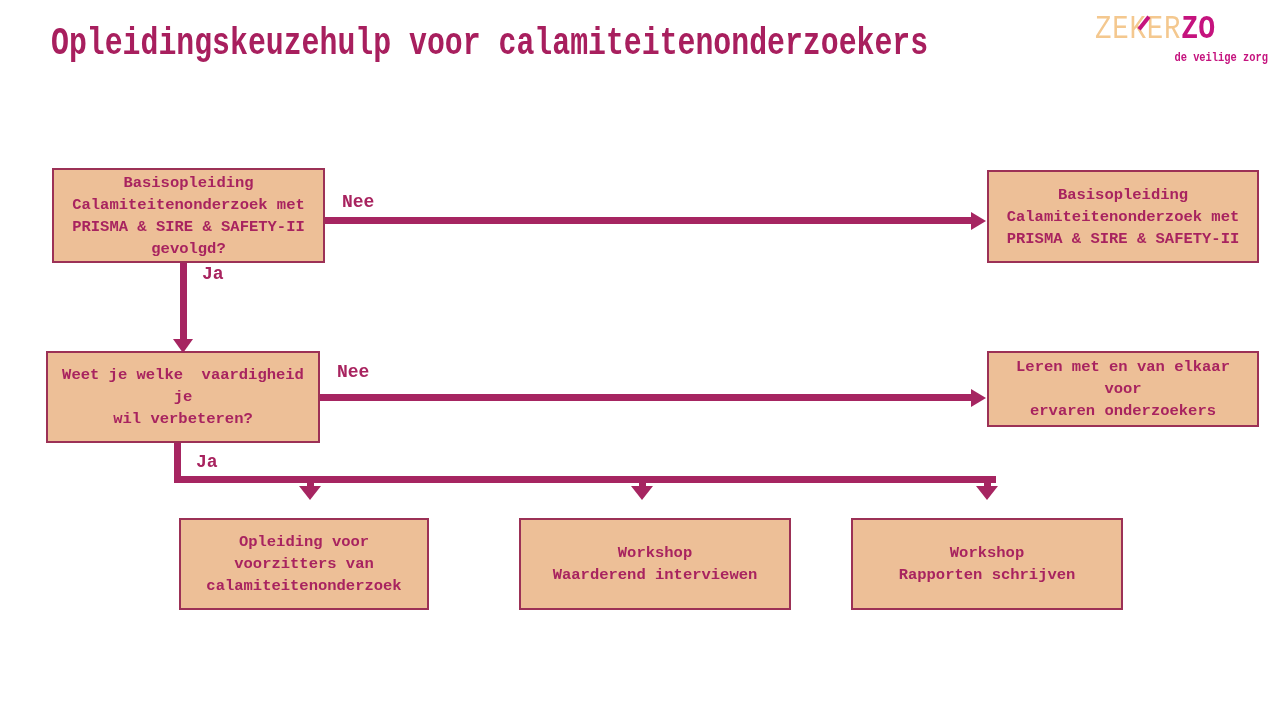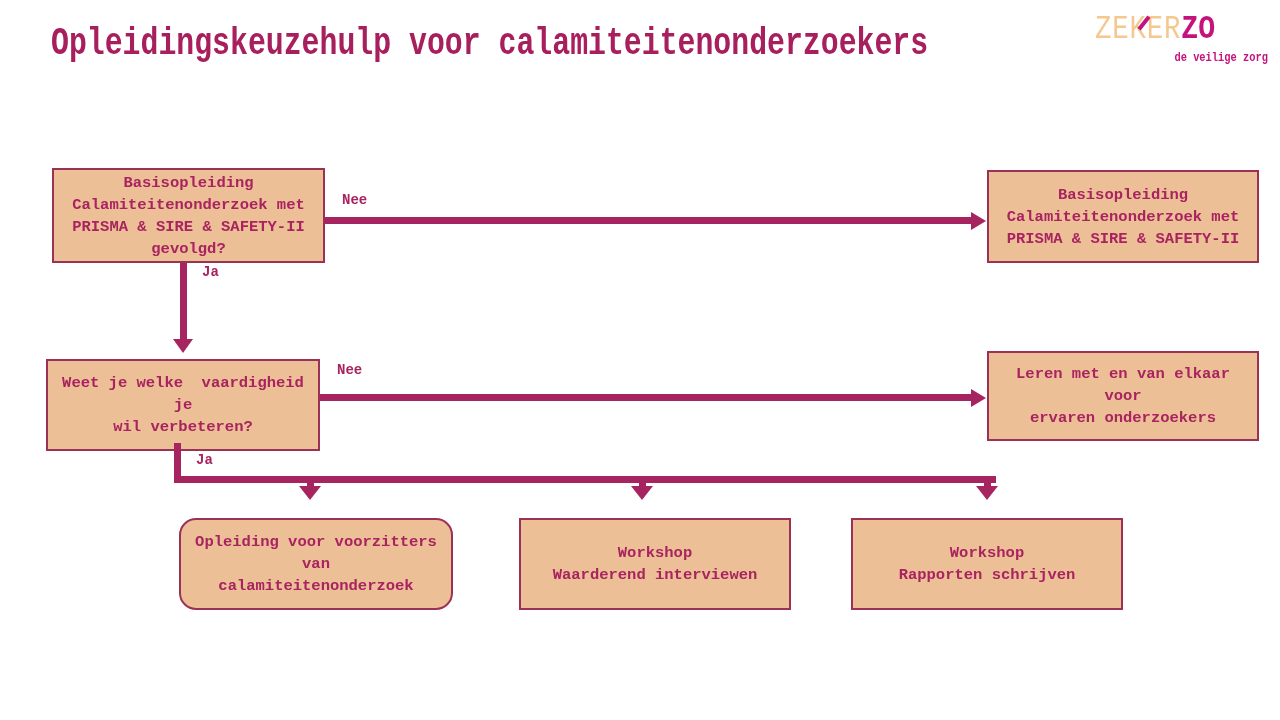--- a/index.html
+++ b/index.html
@@ -67,28 +67,28 @@
     line-height: 22px;
     text-align: center;
     white-space: pre-line;
     display: flex;
     align-items: center;
     justify-content: center;
     padding: 2px 4px;
   }
   #node-a { left: 52px;  top: 168px; width: 273px; height: 95px; }
   #node-b { left: 987px; top: 170px; width: 272px; height: 93px; }
-  #node-c { left: 46px;  top: 351px; width: 274px; height: 92px; margin-top: 8px; }
-  #node-d { left: 987px; top: 351px; width: 272px; height: 90px; }
-  #node-e { left: 179px; top: 518px; width: 274px; height: 92px; border-radius: 17px; }
+  #node-c { left: 46px;  top: 351px; width: 274px; height: 92px; }
+  #node-d { left: 987px; top: 351px; width: 272px; height: 76px; }
+  #node-e { left: 179px; top: 518px; width: 250px; height: 92px; }
   #node-f { left: 519px; top: 518px; width: 272px; height: 92px; }
   #node-g { left: 851px; top: 518px; width: 272px; height: 92px; }
 
   
-  .edge-label { position: absolute; color: #A8235F; font-weight: bold; font-size: 14px; }
+  .edge-label { position: absolute; color: #A8235F; font-weight: bold; font-size: 18px; }
   #label-nee1 { left: 342px; top: 192px; }
   #label-ja1  { left: 202px; top: 264px; }
   #label-nee2 { left: 337px; top: 362px; }
   #label-ja2  { left: 196px; top: 452px; }
 
   
   .line { position: absolute; background: #A62561; }
   #harrow1      { left: 325px; top: 217px; width: 646px; height: 7px; }
   #harrow2      { left: 320px; top: 394px; width: 651px; height: 7px; }
   #varrow1      { left: 180px; top: 263px; width: 7px;  height: 78px; }

